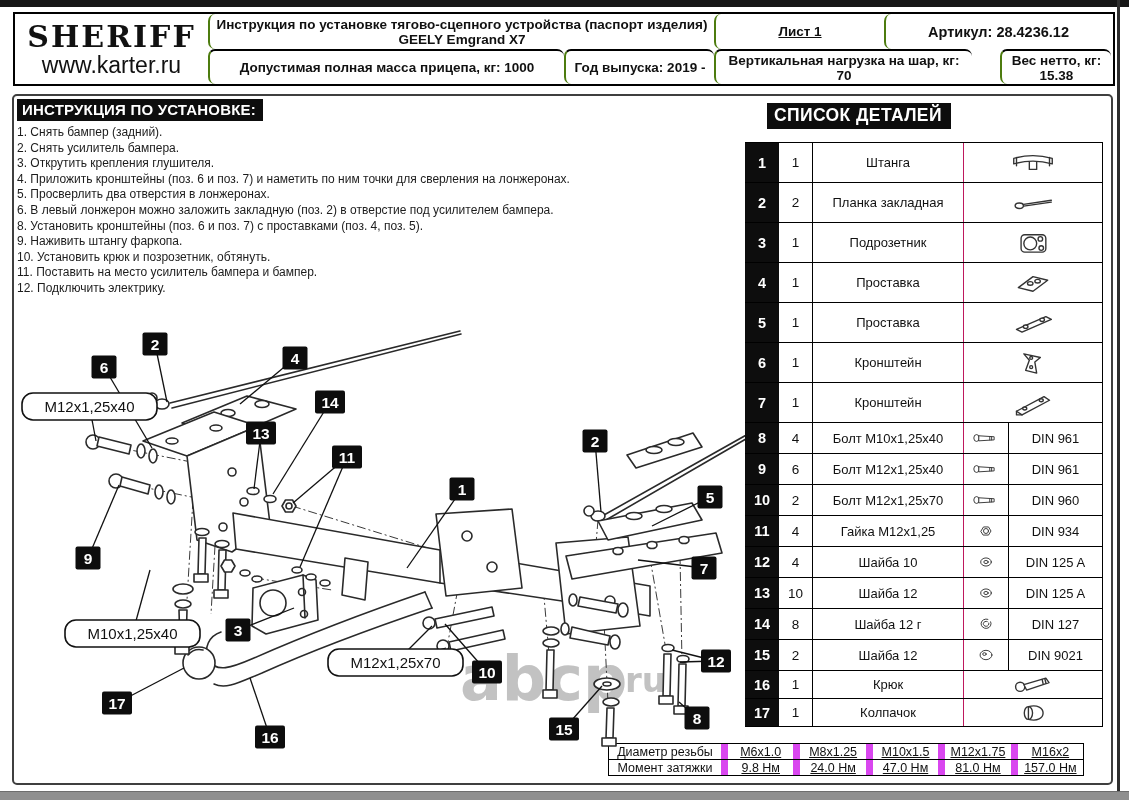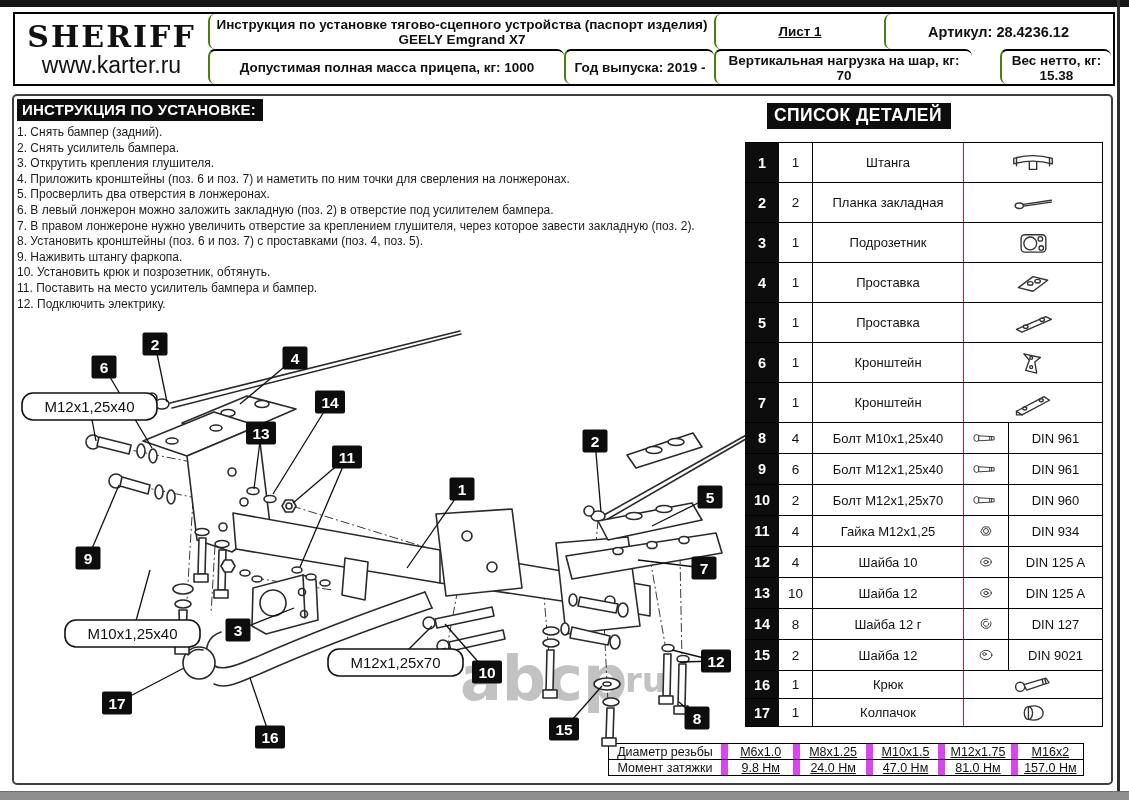--- a/index.html
+++ b/index.html
@@ -88,21 +88,20 @@
 
 <div class="instr">
   <div class="instr-title">ИНСТРУКЦИЯ ПО УСТАНОВКЕ:</div>
   <div class="steps" id="steps">
       <div>1. Снять бампер (задний).</div>
       <div>2. Снять усилитель бампера.</div>
       <div>3. Открутить крепления глушителя.</div>
       <div>4. Приложить кронштейны (поз. 6 и поз. 7) и наметить по ним точки  для сверления на лонжеронах.</div>
       <div>5. Просверлить два отверстия в лонжеронах.</div>
       <div>6. В левый лонжерон можно заложить закладную (поз. 2) в отверстие под усилителем бампера.</div>
-      <div>7. В правом лонжероне нужно увеличить отверстие за креплением глушителя, через которое завести закладную (поз. 2).</div>
       <div>8. Установить кронштейны (поз. 6 и поз. 7) с проставками (поз. 4, поз. 5).</div>
       <div>9. Наживить штангу фаркопа.</div>
       <div>10. Установить крюк и позрозетник, обтянуть.</div>
       <div>11. Поставить на место усилитель бампера и бампер.</div>
       <div>12. Подключить электрику.</div>
     </div>
 </div>
 
 <div class="parts-title">СПИСОК ДЕТАЛЕЙ</div>
 <div class="parts" id="parts-rows">

